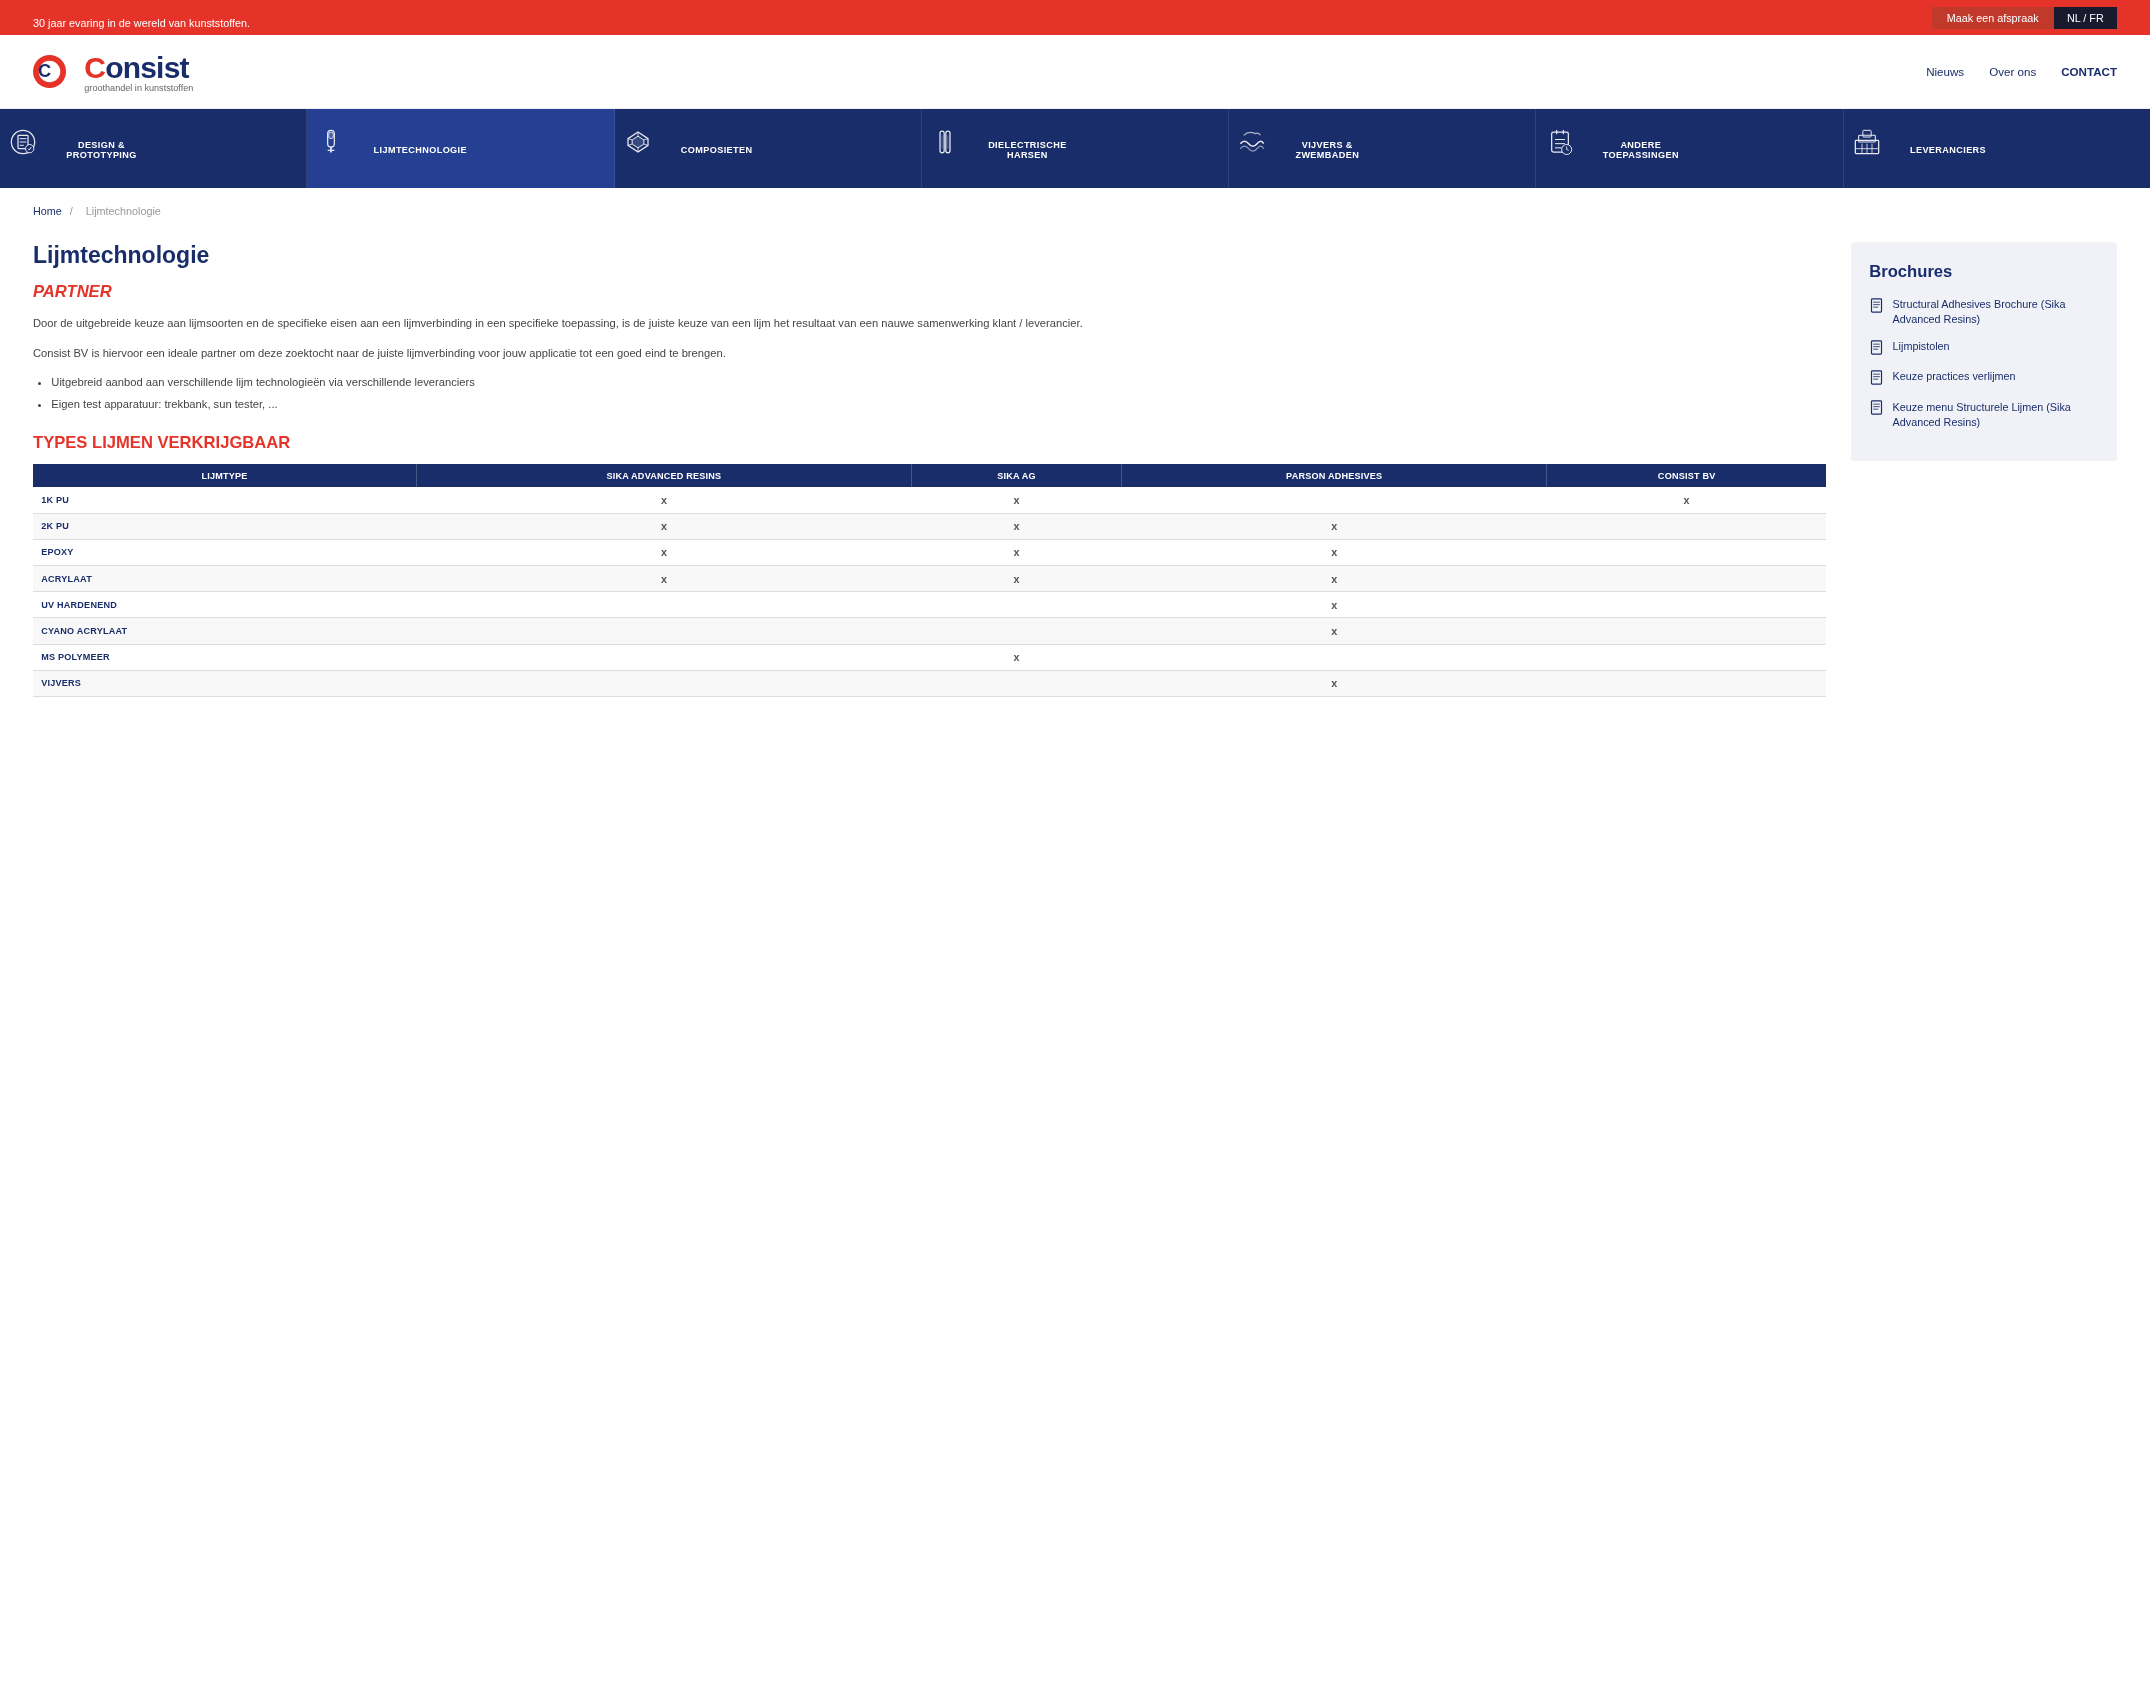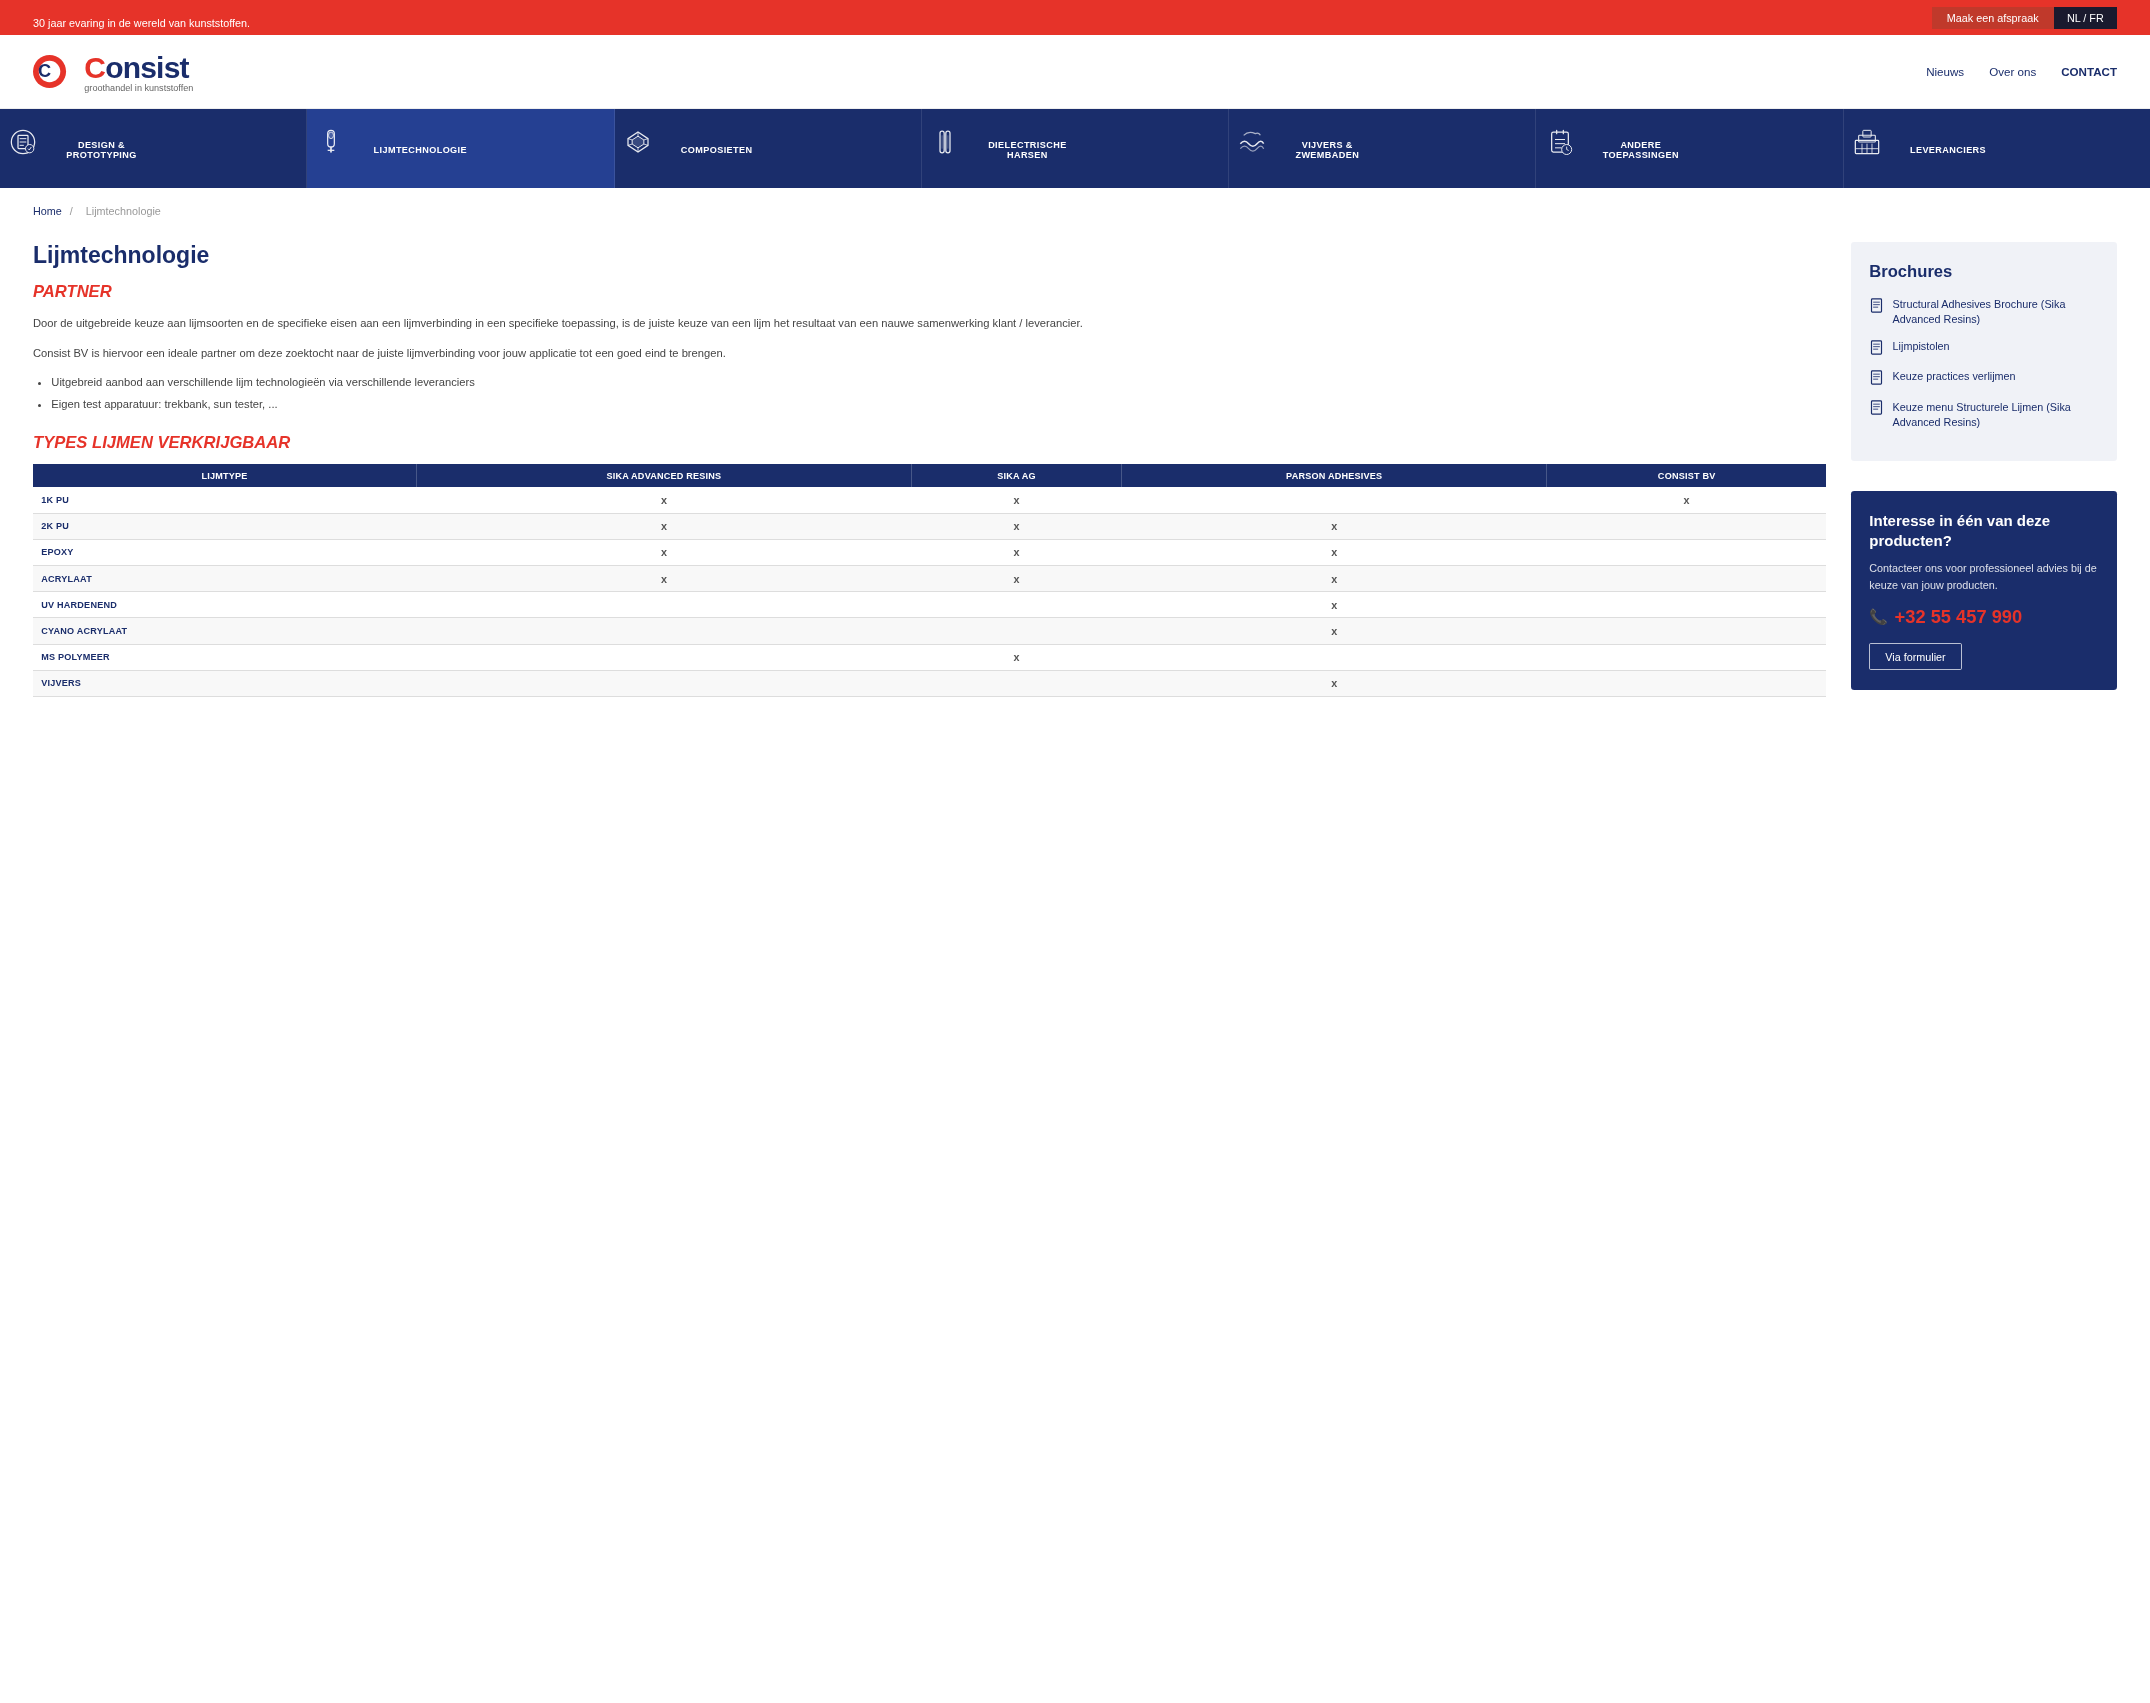--- a/index.html
+++ b/index.html
@@ -125,21 +125,20 @@
     .bullet-list li {
       font-size: 11.2px;
       color: #444;
       margin-bottom: 5px;
       line-height: 1.5;
     }
 
     .types-heading {
       font-size: 16.6px;
       font-weight: 700;
-      font-style: italic;
       color: #e63329;
       margin-bottom: 11.6px;
     }
 
     
     .glue-table {
       width: 100%;
       border-collapse: collapse;
       font-size: 10px;
     }
@@ -500,24 +499,15 @@
                 <rect x="3" y="1" width="12" height="16" rx="1" stroke="#1a2d6b" stroke-width="1.4" fill="none"></rect>
                 <line x1="5" y1="5" x2="13" y2="5" stroke="#1a2d6b" stroke-width="1"></line>
                 <line x1="5" y1="8" x2="13" y2="8" stroke="#1a2d6b" stroke-width="1"></line>
                 <line x1="5" y1="11" x2="11" y2="11" stroke="#1a2d6b" stroke-width="1"></line>
               </svg></span>
             <a href="#" class="brochure-link">Keuze menu Structurele Lijmen (Sika Advanced Resins)</a>
           </div>
         </div>
     </div>
 
-    <div class="interest-box">
-      <div class="interest-title">Interesse in één van deze producten?</div>
-      <p class="interest-text">Contacteer ons voor professioneel advies bij de keuze van jouw producten.</p>
-      <div class="phone-line">
-        <span class="phone-icon">📞</span>
-        <span class="phone-number">+32 55 457 990</span>
-      </div>
-      <button class="form-btn">Via formulier</button>
-    </div>
   </div>
 </div>
 
 
 </body></html>

